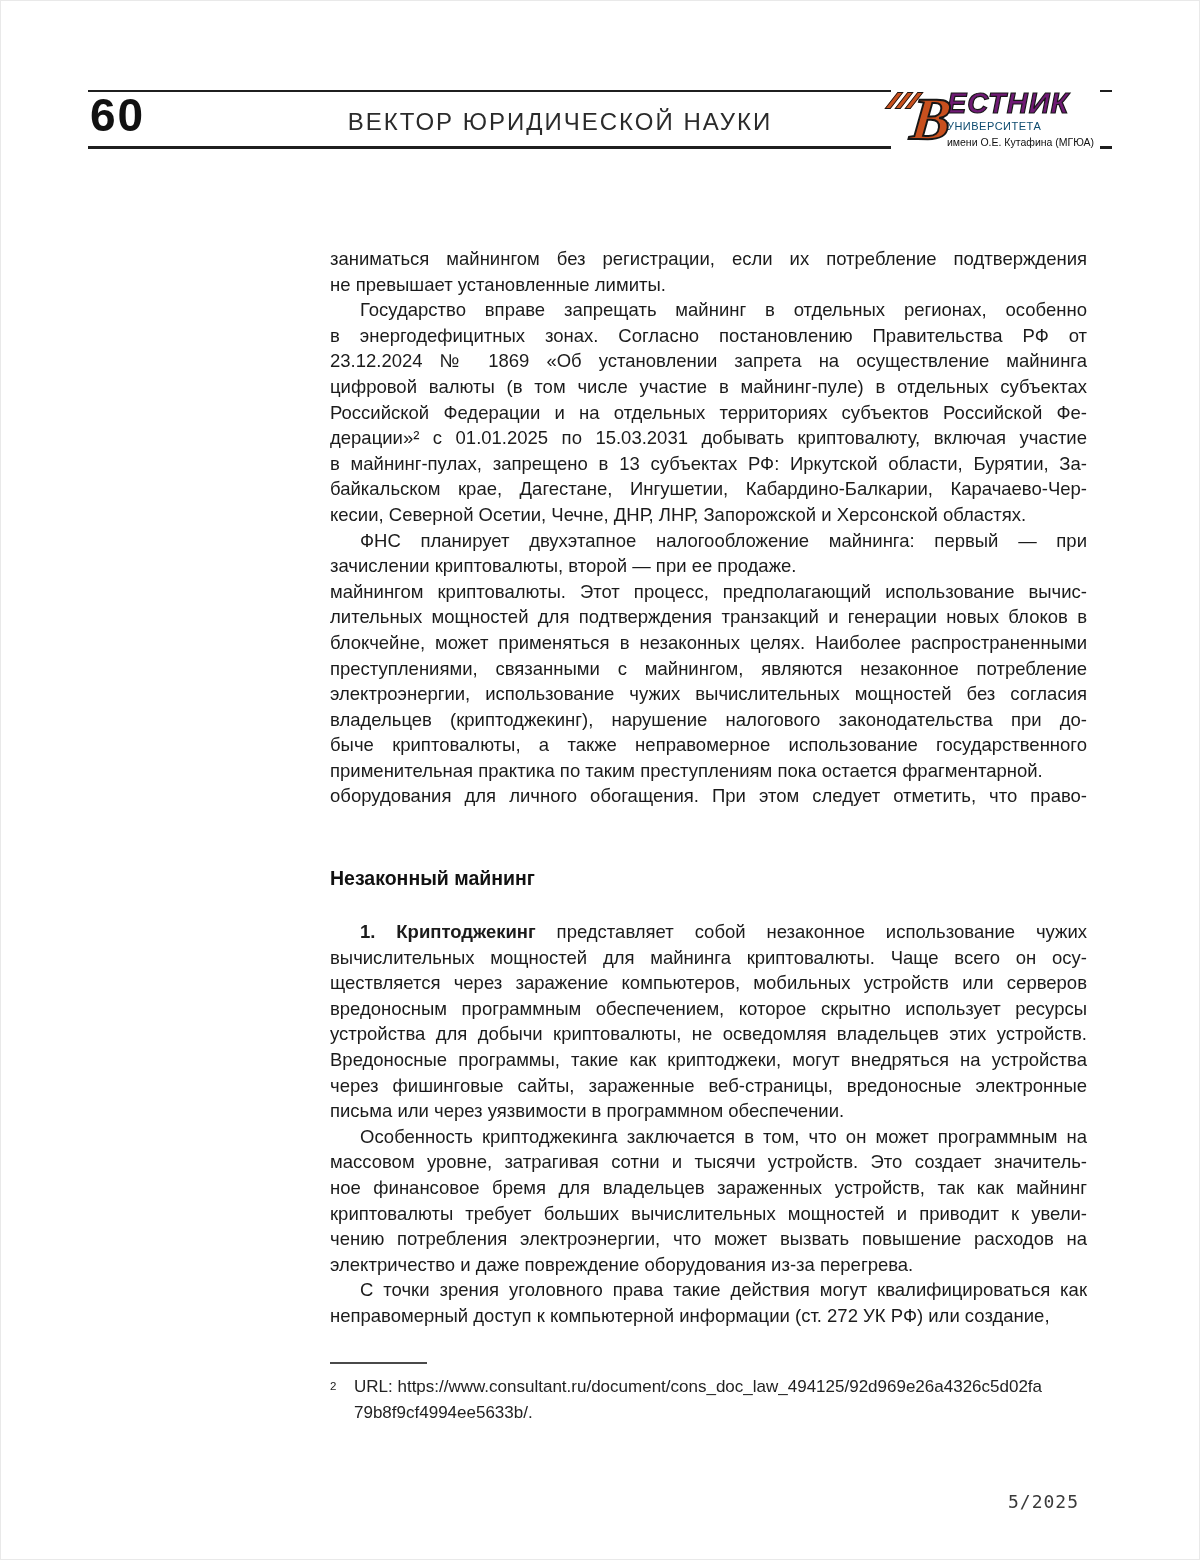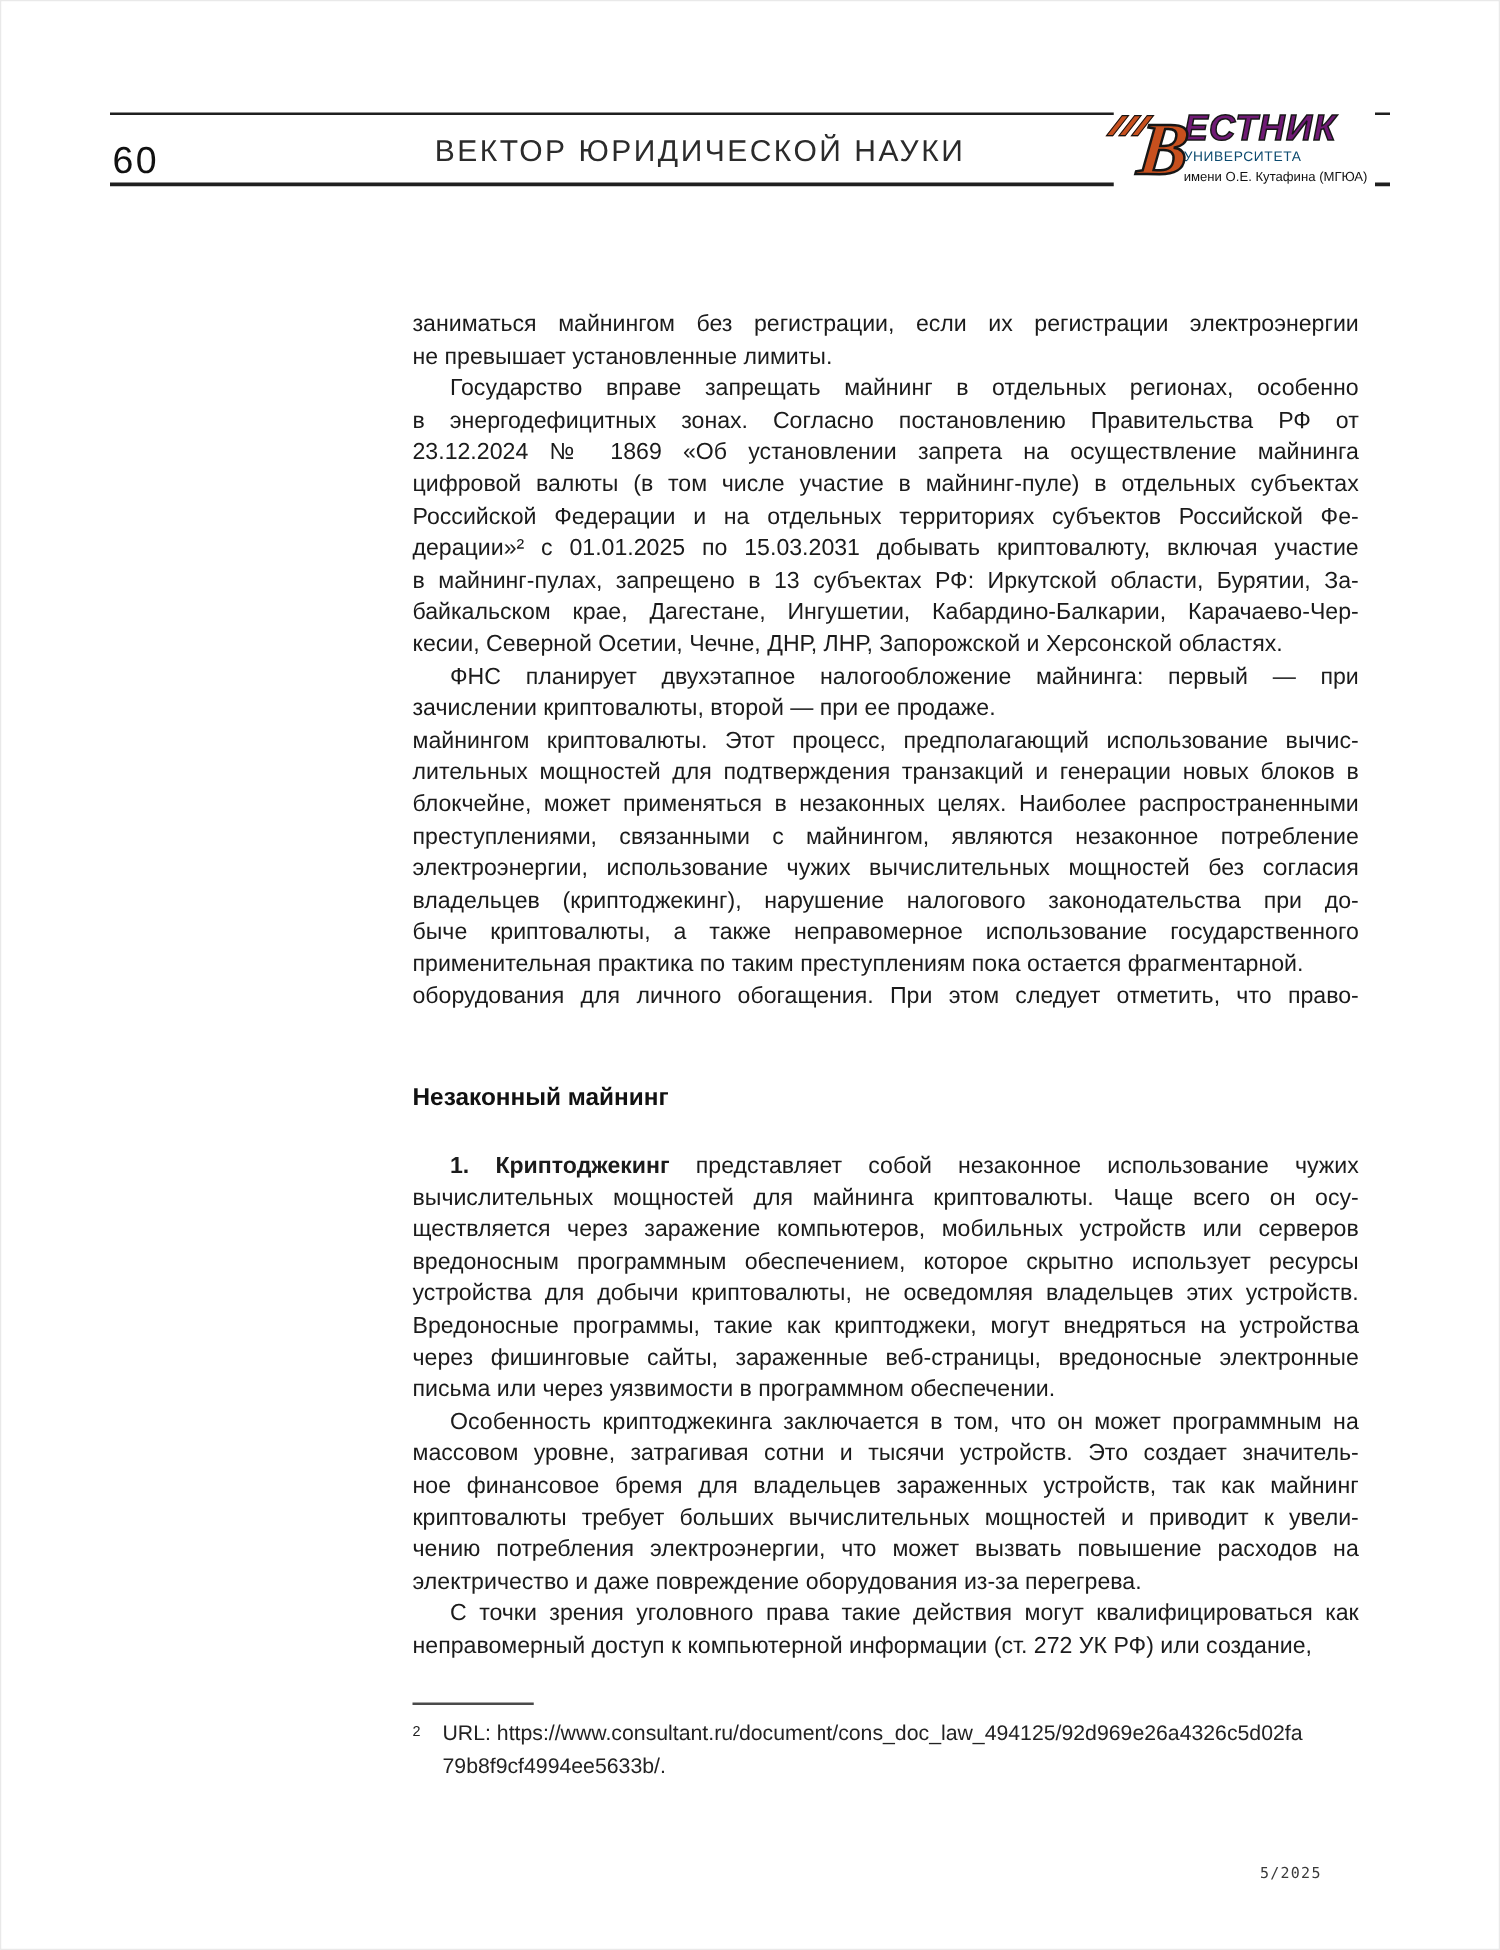--- a/index.html
+++ b/index.html
@@ -13,22 +13,22 @@
     color: #1b1b1b;
     overflow: hidden;
   }
 
   
   .rule { position: absolute; left: 88px; width: 1024px; background: #1f1f1f; }
   .rule-top    { top: 90px;  height: 2px; }
   .rule-bottom { top: 146px; height: 3px; }
 
   .page-number {
-    position: absolute; left: 90px; top: 112px;
-    font-size: 30px; font-weight: normal; letter-spacing: 2px;
+    position: absolute; left: 90px; top: 88px;
+    font-size: 46px; font-weight: bold; letter-spacing: 2px;
     color: #111;
   }
   .running-title {
     position: absolute; left: 0; top: 108px; width: 1120px;
     text-align: center;
     font-size: 24px; letter-spacing: 2px; color: #2b2b2b;
   }
 
   .logo {
     position: absolute; right: 100px; top: 84px;
@@ -90,21 +90,21 @@
   .footnote-marker {
     position: absolute; left: 0; top: -1px;
     font-size: 11.5px;
   }
   .footnote-text { padding-left: 24px; }
 
   
   .page-footer {
     position: absolute; left: 1008px; top: 1491px;
     font-family: "DejaVu Sans Mono", monospace;
-    font-size: 12px; letter-spacing: 1px; color: #3a3a3a; text-align: center;
+    font-size: 18px; letter-spacing: 1px; color: #3a3a3a; text-align: center;
   }
 </style>
 </head>
 <body>
 
 <div class="page">
 
   <div class="rule rule-top"></div>
   <div class="rule rule-bottom"></div>
 
@@ -120,21 +120,21 @@
       </span>
     <span class="big-b">В</span>
     <span class="logo-right">
       <span class="logo-estnik">ЕСТНИК</span>
       <span class="logo-univ">УНИВЕРСИТЕТА</span>
       <span class="logo-sub">имени О.Е. Кутафина (МГЮА)</span>
     </span>
   </div>
 
   <div class="article-body">
-      <div class="line just">заниматься майнингом без регистрации, если их регистрации электроэнергии</div>
+      <div class="line just">заниматься майнингом без регистрации, если их потребление подтверждения</div>
       <div class="line">не превышает установленные лимиты.</div>
       <div class="line just indent">Государство вправе запрещать майнинг в отдельных регионах, особенно</div>
       <div class="line just">в энергодефицитных зонах. Согласно постановлению Правительства РФ от</div>
       <div class="line just">23.12.2024 № 1869 «Об установлении запрета на осуществление майнинга</div>
       <div class="line just">цифровой валюты (в том числе участие в майнинг-пуле) в отдельных субъектах</div>
       <div class="line just">Российской Федерации и на отдельных территориях субъектов Российской Фе-</div>
       <div class="line just">дерации»² с 01.01.2025 по 15.03.2031 добывать криптовалюту, включая участие</div>
       <div class="line just">в майнинг-пулах, запрещено в 13 субъектах РФ: Иркутской области, Бурятии, За-</div>
       <div class="line just">байкальском крае, Дагестане, Ингушетии, Кабардино-Балкарии, Карачаево-Чер-</div>
       <div class="line">кесии, Северной Осетии, Чечне, ДНР, ЛНР, Запорожской и Херсонской областях.</div>

